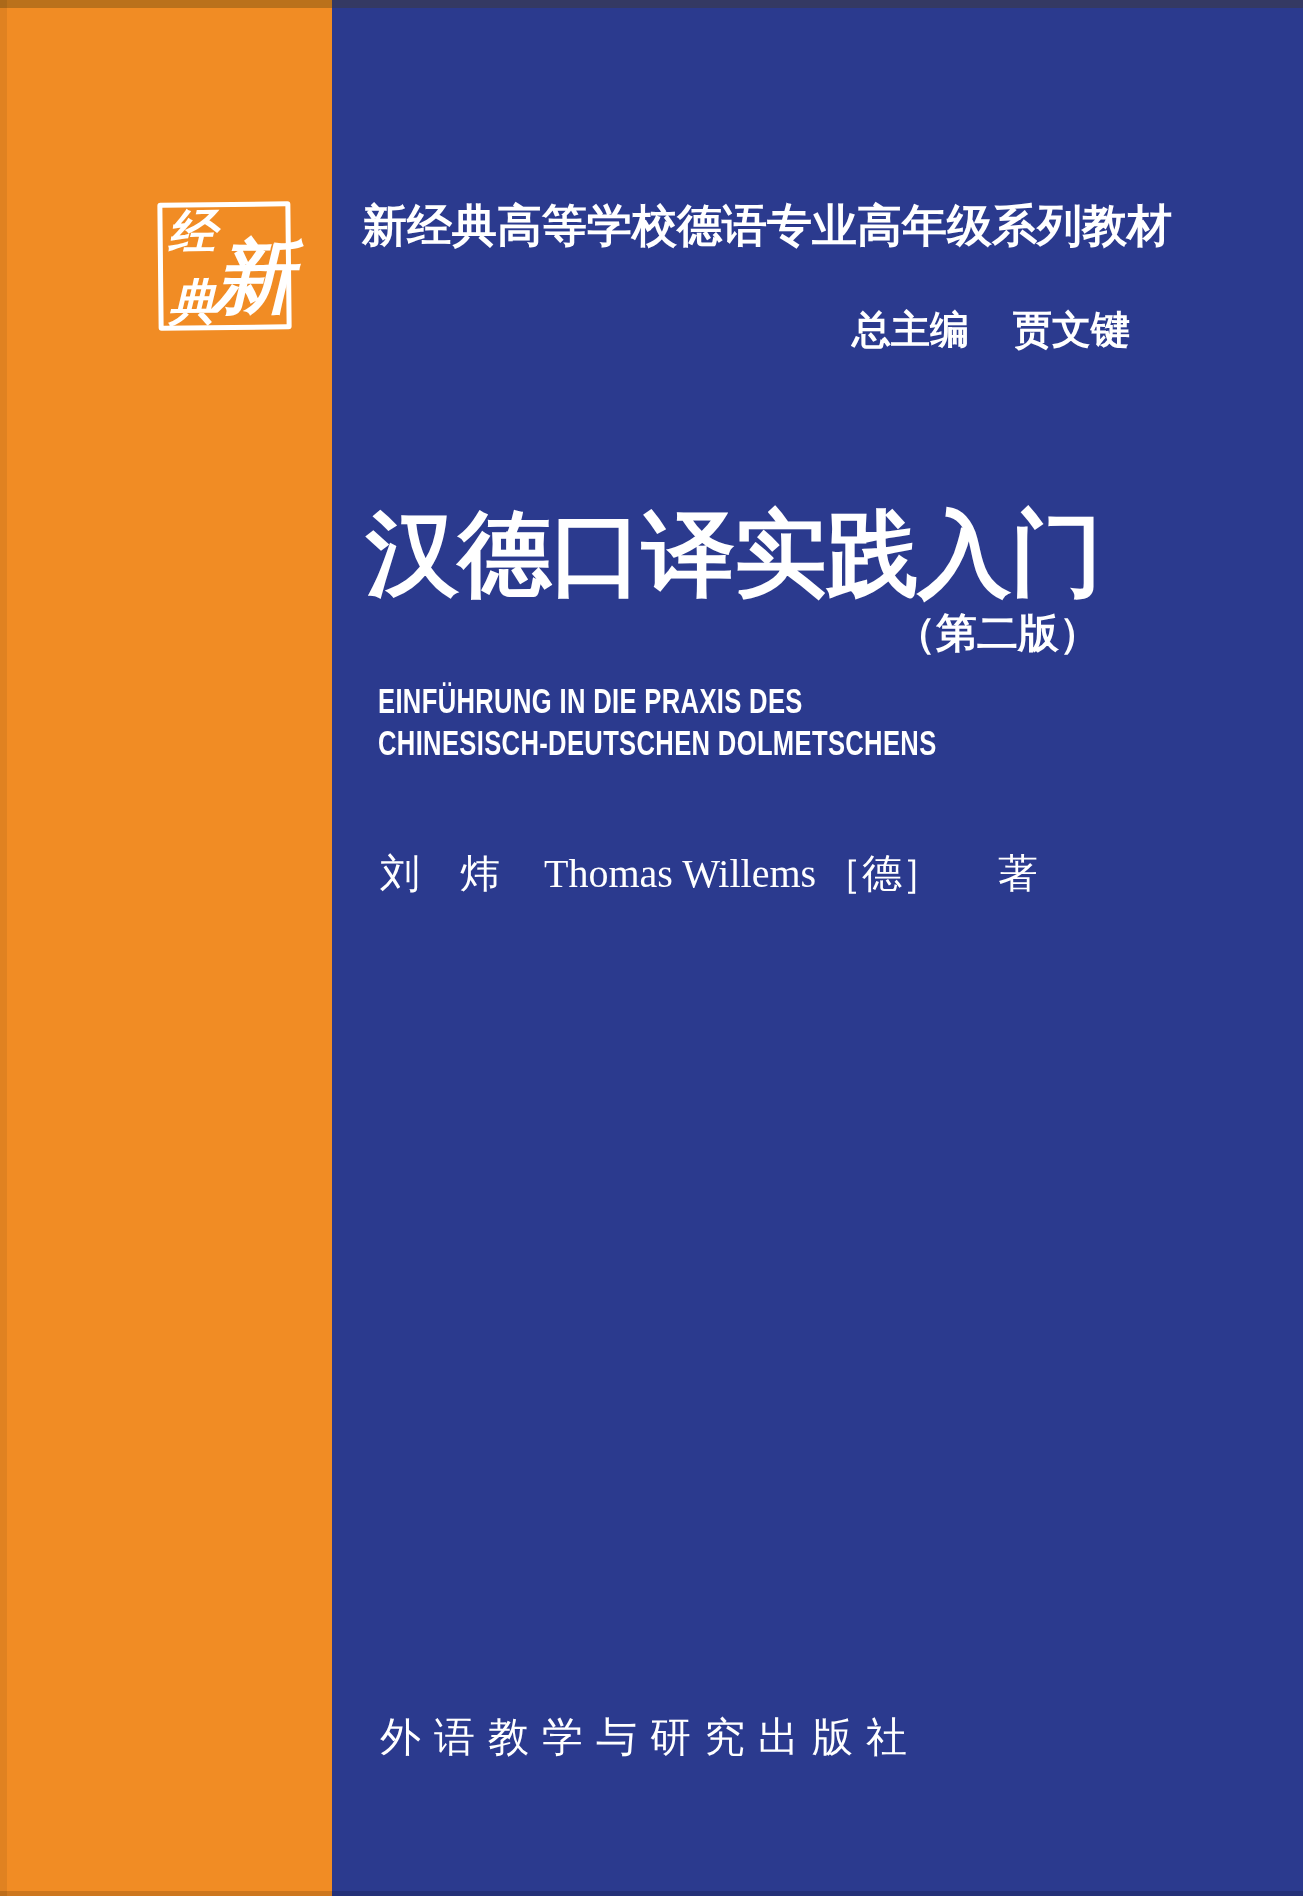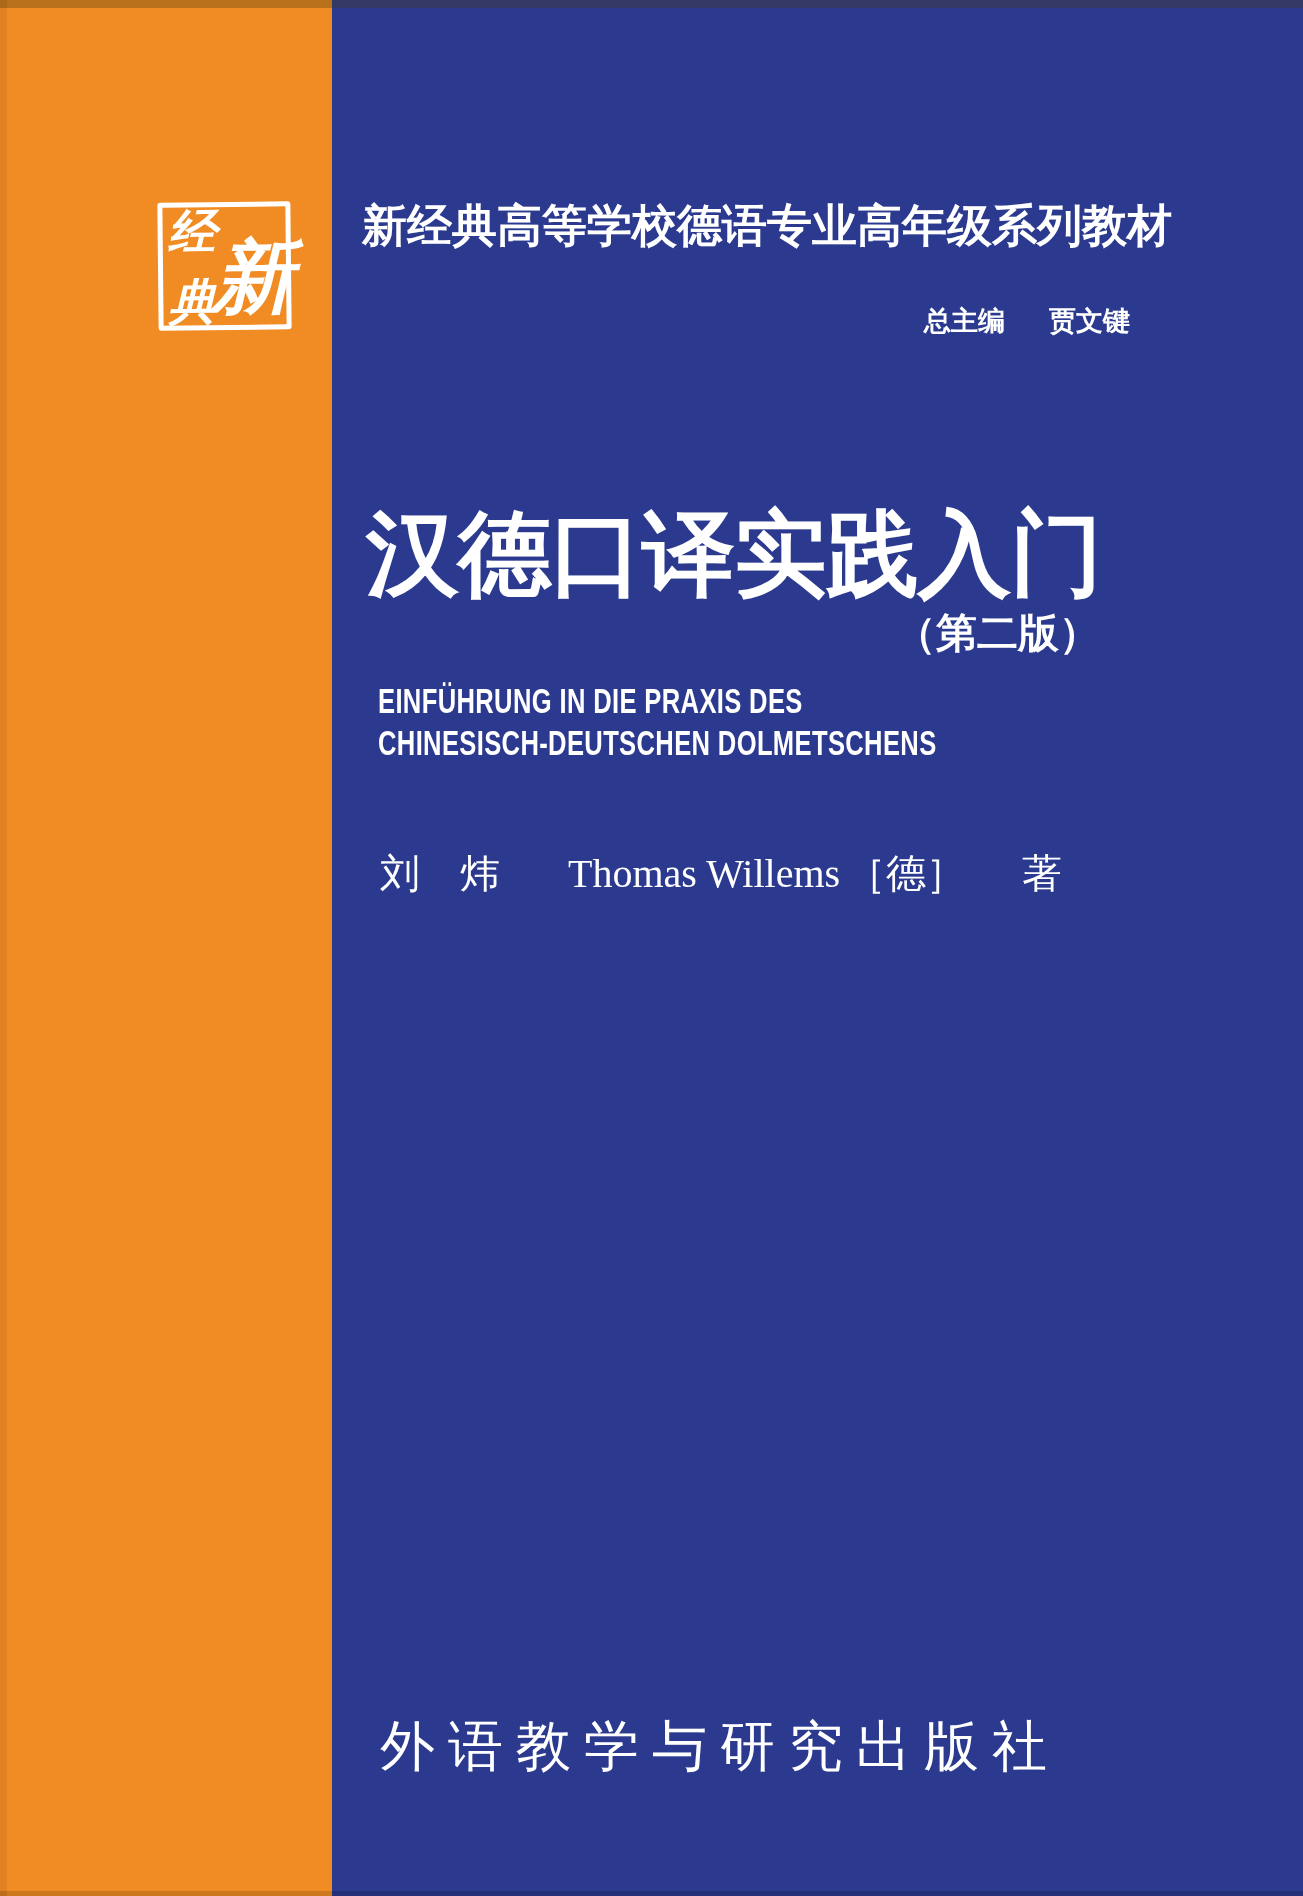--- a/index.html
+++ b/index.html
@@ -60,21 +60,21 @@
   .series-title {
     position: absolute; left: 362px; top: 196px;
     font-family: "Liberation Serif", serif;
     font-weight: bold; font-size: 45px;
     white-space: nowrap;
   }
 
   .editor-line {
     position: absolute; top: 303px; right: 173px;
     font-family: Liberation Mono, monospace;
-    font-weight: bold; font-size: 27px;
+    font-weight: bold; font-size: 39px;
     white-space: nowrap;
   }
   .editor-line .gap { display: inline-block; width: 44px; }
 
   .main-title {
     position: absolute; left: 366px; top: 492px;
     font-family: "Liberation Sans", sans-serif;
     font-weight: bold; font-size: 93px;
     white-space: nowrap; letter-spacing: -1px; text-align: right;
   }
@@ -93,28 +93,28 @@
     letter-spacing: 0.5px;
     transform: scaleX(0.73); transform-origin: left top;
     white-space: nowrap;
   }
 
   .author-line {
     position: absolute; left: 380px; top: 846px;
     font-family: "Liberation Serif", serif;
     font-size: 40px; white-space: nowrap;
   }
-  .author-line .author-latin { margin-left: 68px; }
+  .author-line .author-latin { margin-left: 44px; }
   .author-line .author-origin { margin-left: 6px; }
   .author-line .author-role { margin-left: 56px; }
 
   .publisher {
     position: absolute; left: 380px; top: 1710px;
     font-family: Liberation Mono, monospace;
-    font-weight: 500; font-size: 55px;
+    font-weight: 500; font-size: 41px;
     letter-spacing: 13px; white-space: nowrap;
   }
 </style>
 </head>
 <body>
 
 <div class="orange-strip"></div>
 
 <div class="seal">
   <div class="seal-left">

